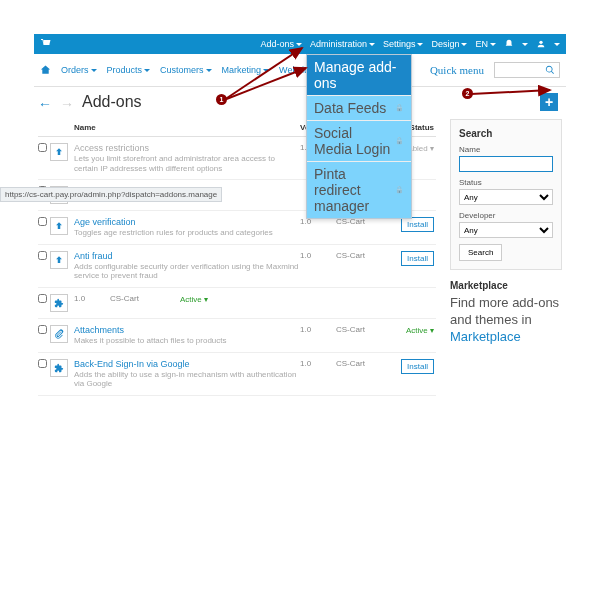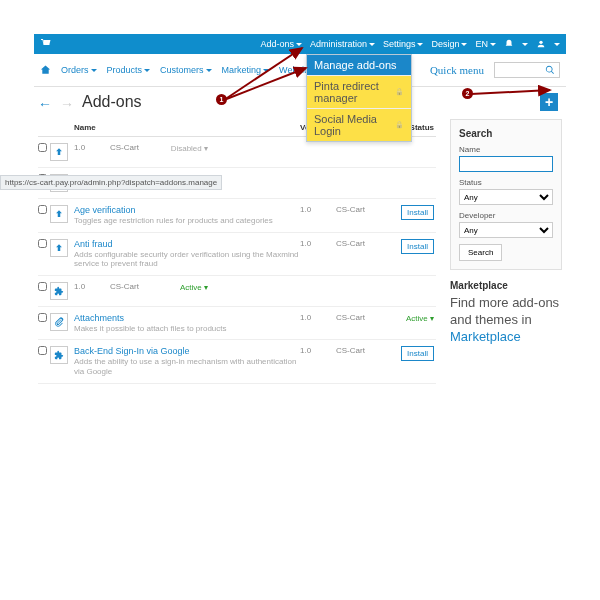--- a/index.html
+++ b/index.html
@@ -47,21 +47,21 @@
 .status.disabled{color:#aaa;}
 .btn-install{border:1px solid #1b87c9;color:#1b87c9;padding:2px 5px;font-size:8px;background:#fff;cursor:pointer;}
 .panel{border:1px solid #e0e0e0;background:#fafafa;padding:8px;margin-bottom:10px;}
 .panel h3{font-size:10px;font-weight:bold;margin-bottom:6px;color:#333;}
 .panel label{font-size:8px;color:#555;display:block;margin-bottom:2px;}
 .panel input[type=text]{width:100%;height:16px;border:1px solid #1b87c9;padding:0 3px;font-size:8px;margin-bottom:6px;outline:none;}
 .panel select{width:100%;height:16px;border:1px solid #ccc;font-size:8px;margin-bottom:6px;background:#fff;}
 .panel .searchbtn{border:1px solid #ccc;background:#fff;padding:3px 8px;font-size:8px;cursor:pointer;}
 .mkt{font-size:13px;color:#555;line-height:1.3;}
 .mkt a{color:#1b87c9;text-decoration:none;}
-.dropdown{position:absolute;top:54px;left:306px;width:106px;background:#fde047;border:1px solid #b9c9d6;box-shadow:0 2px 4px rgba(0,0,0,.15);z-index:50;font-size:11px;}
+.dropdown{position:absolute;top:54px;left:306px;width:106px;background:#7dd3fc;border:1px solid #b9c9d6;box-shadow:0 2px 4px rgba(0,0,0,.15);z-index:50;font-size:14px;}
 .dropdown .dh{background:#1b87c9;color:#fff;padding:4px 7px;}
 .dropdown .di{padding:4px 7px;color:#555;border-top:1px solid #eee;display:flex;align-items:center;gap:4px;cursor:pointer;}
 .dropdown .di.lock::after{content:"🔒";font-size:7px;margin-left:auto;filter:grayscale(1);opacity:.5;}
 .url{position:absolute;left:0;bottom:204px;background:#eef1f3;border:1px solid #d0d5da;padding:2px 4px;font-size:8px;color:#555;}
 .annot{position:absolute;pointer-events:none;z-index:60;}
 .marker{position:absolute;width:11px;height:11px;border-radius:50%;background:#8b0000;color:#fff;font-size:7px;display:flex;align-items:center;justify-content:center;font-weight:bold;}
 </style>
 </head>
 <body>
 
@@ -159,20 +159,21 @@
     <div id="rows">
           <div class="row">
             <div class="ccheck"><input type="checkbox" style="width: 9px; height: 9px;"></div>
             <div class="cicon">
               <div class="ic">
                 <svg viewBox="0 0 24 24">
                   <path d="M12 3l7 7h-4v9H9v-9H5z"></path>
                 </svg>
               </div>
             </div>
+            <div class="cname name dim"><a href="#">Access restrictions</a><div class="desc">Lets you limit storefront and administrator area access to certain IP addresses with different options</div></div>
             <div class="cver ver">1.0</div>
             <div class="cdev dev">CS-Cart</div>
             <div class="cstat"><span class="status disabled">Disabled ▾</span></div>
           </div>
           <div class="row">
             <div class="ccheck"><input type="checkbox" style="width: 9px; height: 9px;"></div>
             <div class="cicon">
               <div class="ic">
                 <svg viewBox="0 0 24 24">
                   <path d="M10 2a2 2 0 012 2v2h4a2 2 0 012 2v4h2a2 2 0 110 4h-2v4a2 2 0 01-2 2h-4v-2a2 2 0 10-4 0v2H4a2 2 0 01-2-2v-4h2a2 2 0 100-4H2V8a2 2 0 012-2h4V4a2 2 0 012-2z"></path>
@@ -269,24 +270,27 @@
     <div>
       <h3 style="font-size:10px;font-weight:bold;margin-bottom:4px;">Marketplace</h3>
       <div class="mkt"><span>Find more add-ons and themes in </span><a href="#">Marketplace</a></div>
     </div>
   </div>
 </div>
 
 <div class="dropdown">
   <div class="dh">Manage add-ons</div>
   <div class="di lock">
-        <span>Pinta redirect manager</span>
+        <span>Data Feeds</span>
       </div>
   <div class="di lock">
         <span>Social Media Login</span>
+      </div>
+  <div class="di lock">
+        <span>Pinta redirect manager</span>
       </div>
 </div>
 
 <svg class="annot" style="left:0;top:0;" width="600" height="420">
   <defs>
         <marker id="ah" markerWidth="8" markerHeight="8" refX="6" refY="3" orient="auto">
           <path d="M0,0 L7,3 L0,6 z" fill="#8b0000"></path>
         </marker>
       </defs>
   <line x1="224" y1="100" x2="306" y2="68" stroke="#8b0000" stroke-width="2" marker-end="url(#ah)"></line>

